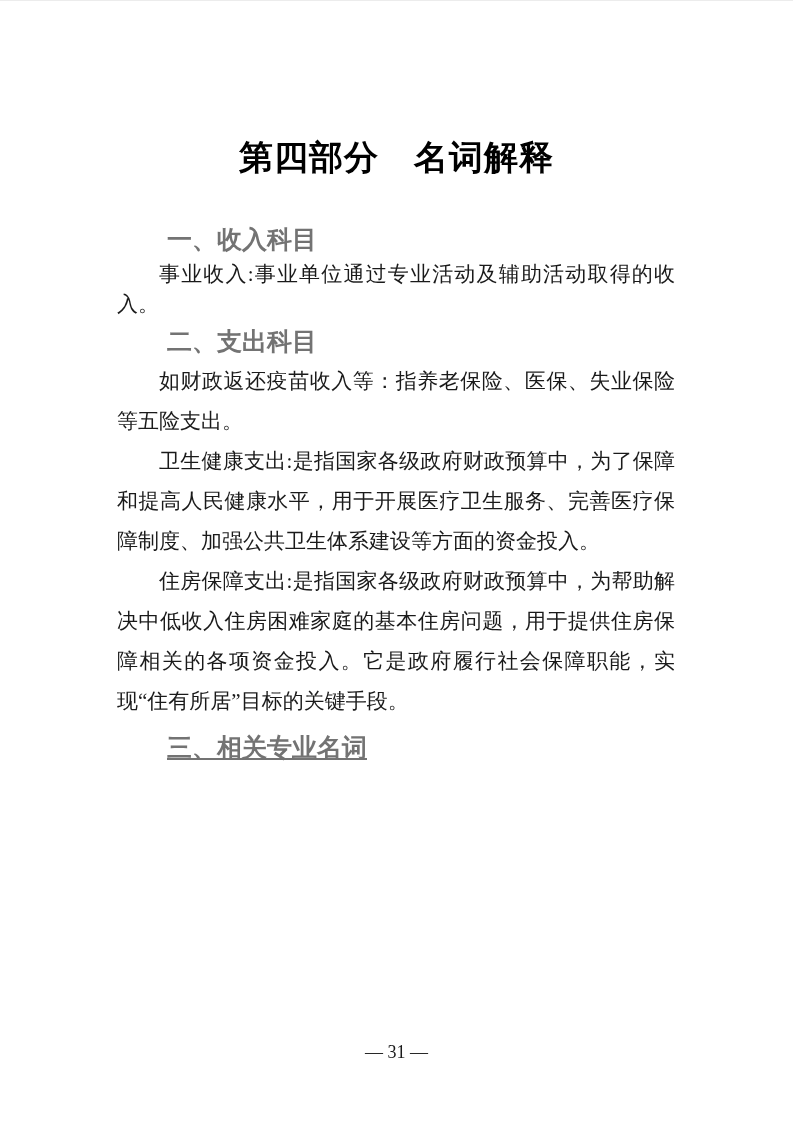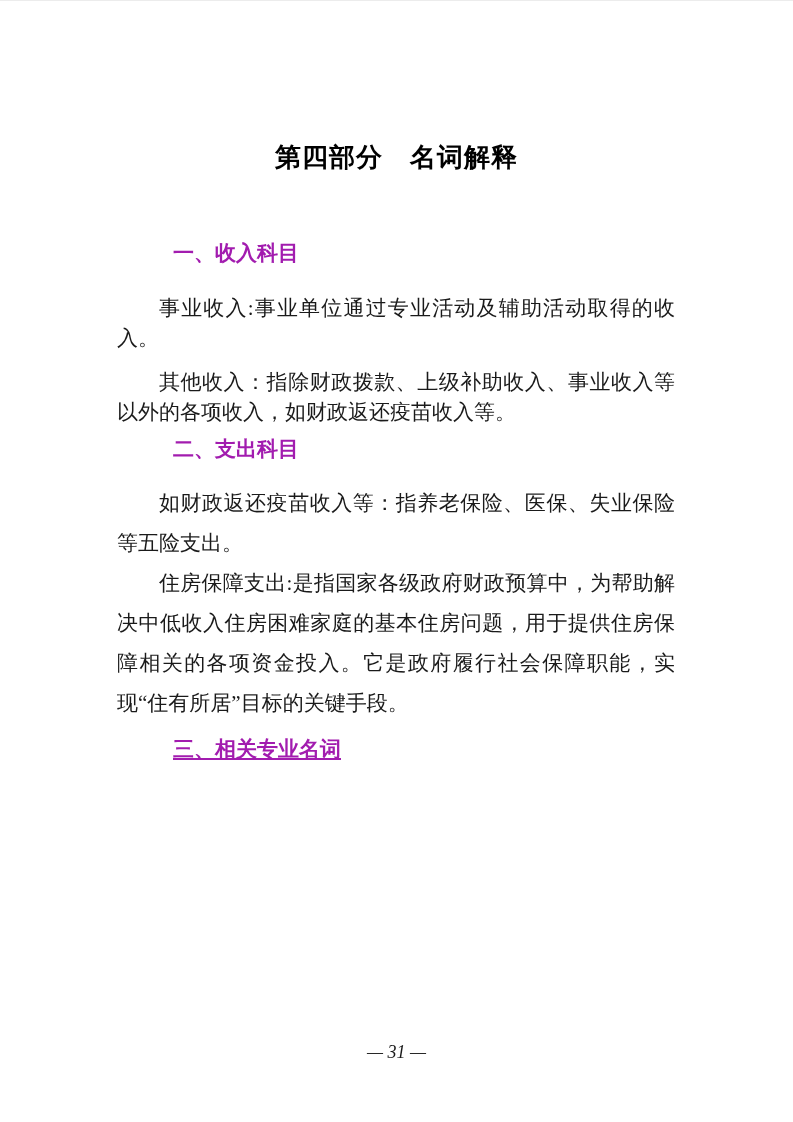--- a/index.html
+++ b/index.html
@@ -17,95 +17,94 @@
     color: #1a1a1a;
   }
   .doc-title {
     position: absolute;
     top: 139px;
     left: 0;
     width: 100%;
     text-align: center;
     font-family: "Liberation Sans", sans-serif;
     font-weight: bold;
-    font-size: 26px;
+    font-size: 34px;
     line-height: 34px;
     color: #000000;
     letter-spacing: 1px;
     white-space: pre;
   }
   .content {
     position: absolute;
     left: 117px;
     top: 218px;
     width: 558px;
     font-family: "Liberation Serif", serif;
     font-size: 21px;
     color: #1a1a1a;
   }
   .sec-heading {
-    margin: 14px;
+    margin: 0;
     font-family: "Liberation Sans", sans-serif;
     font-weight: bold;
-    font-size: 21px;
+    font-size: 25px;
     line-height: 40px;
     text-indent: 2em;
-    color: #a21caf;
+    color: #737373;
   }
   .para {
     margin: 0;
     line-height: 40px;
     text-indent: 2em;
     text-align: justify;
     text-align-last: left;
   }
   .para.tight {
     line-height: 30px;
   }
-  .mt8  { margin-top: 20px; }
+  .mt8  { margin-top: 0; }
   .mt14 { margin-top: 14px; }
   .mt2  { margin-top: 2px; }
   .mt6  { margin-top: 6px; text-decoration: underline; }
   .bold-lead {
     font-weight: bold;
     color: #000000;
   }
   .page-number {
     position: absolute;
     top: 1040px;
     left: 0;
     width: 100%;
     text-align: center;
     font-family: "Liberation Serif", serif;
     font-size: 18px;
     line-height: 22px;
     color: #1a1a1a;
-    font-style: italic;
   }
 </style>
 </head>
 <body>
 
 <div class="page">
 
   <div class="doc-title">第四部分　名词解释</div>
 
   <div class="content">
 
     <h2 class="sec-heading">一、收入科目</h2>
 
 
     <p class="para tight mt8">事业收入:事业单位通过专业活动及辅助活动取得的收入。</p>
 
-    <p class="para tight mt14">其他收入：指除财政拨款、上级补助收入、事业收入等以外的各项收入，如财政返还疫苗收入等。</p>
 
     <h2 class="sec-heading mt2">二、支出科目</h2>
 
     <p class="para">如财政返还疫苗收入等：指养老保险、医保、失业保险等五险支出。</p>
 
+    <p class="para">卫生健康支出:是指国家各级政府财政预算中，为了保障和提高人民健康水平，用于开展医疗卫生服务、完善医疗保障制度、加强公共卫生体系建设等方面的资金投入。</p>
 
     <p class="para">住房保障支出:是指国家各级政府财政预算中，为帮助解决中低收入住房困难家庭的基本住房问题，用于提供住房保障相关的各项资金投入。它是政府履行社会保障职能，实现“住有所居”目标的关键手段。</p>
 
     <h2 class="sec-heading mt6">三、相关专业名词</h2>
 
 
   </div>
 
   <div class="page-number">— 31 —</div>
 

